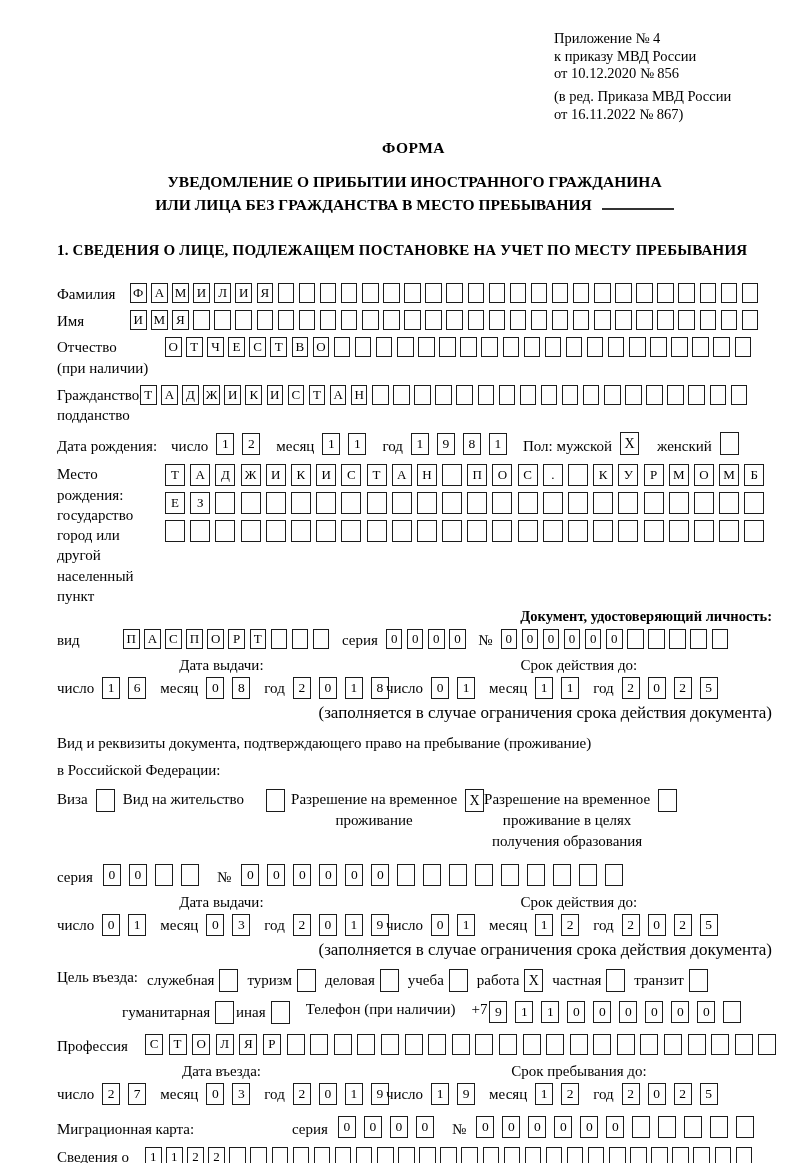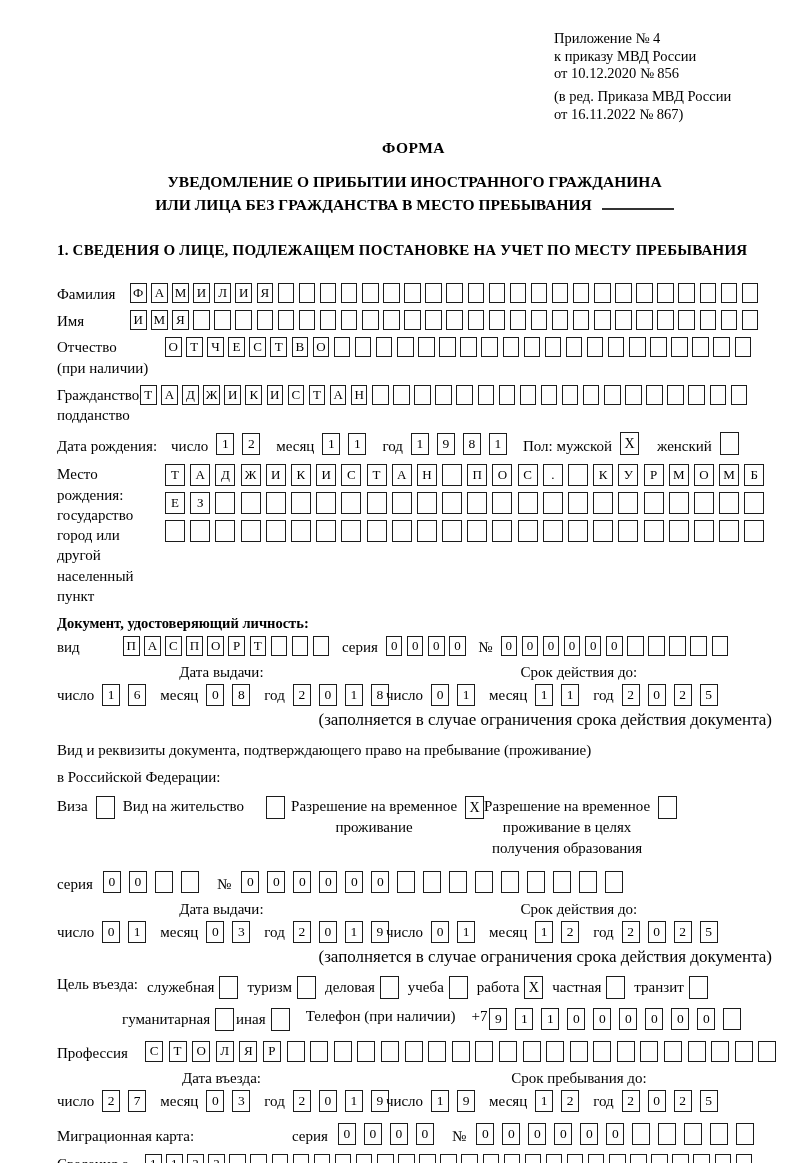--- a/index.html
+++ b/index.html
@@ -42,21 +42,21 @@
   .d-head{text-align:center;margin-bottom:3px;}
   .d-row{display:flex;align-items:center;gap:6px;}
   .d-row .t{margin-right:2px;}
   .note{font-size:17px;text-align:right;margin-top:4px;}
 
   .chk-row{display:flex;align-items:flex-start;margin-top:8px;}
   .chk-item{display:flex;align-items:flex-start;gap:8px;}
   .chk-item .txt{text-align:center;line-height:1.4;}
   .purpose-row{display:flex;align-items:flex-start;gap:9px;margin-top:9px;}
   .purpose-row .opt{display:flex;align-items:center;gap:5px;}
-  .doc-head{text-align:left;font-weight:bold;font-size:14.5px;margin-top:9px;}
+  .doc-head{text-align:right;font-weight:bold;font-size:14.5px;margin-top:2px;}
   .plain{margin-top:9px;line-height:1.5;}
 </style>
 </head>
 <body>
 
 <div class="page">
 
   <div class="appendix">
     <div>Приложение № 4</div>
     <div>к приказу МВД России</div>

